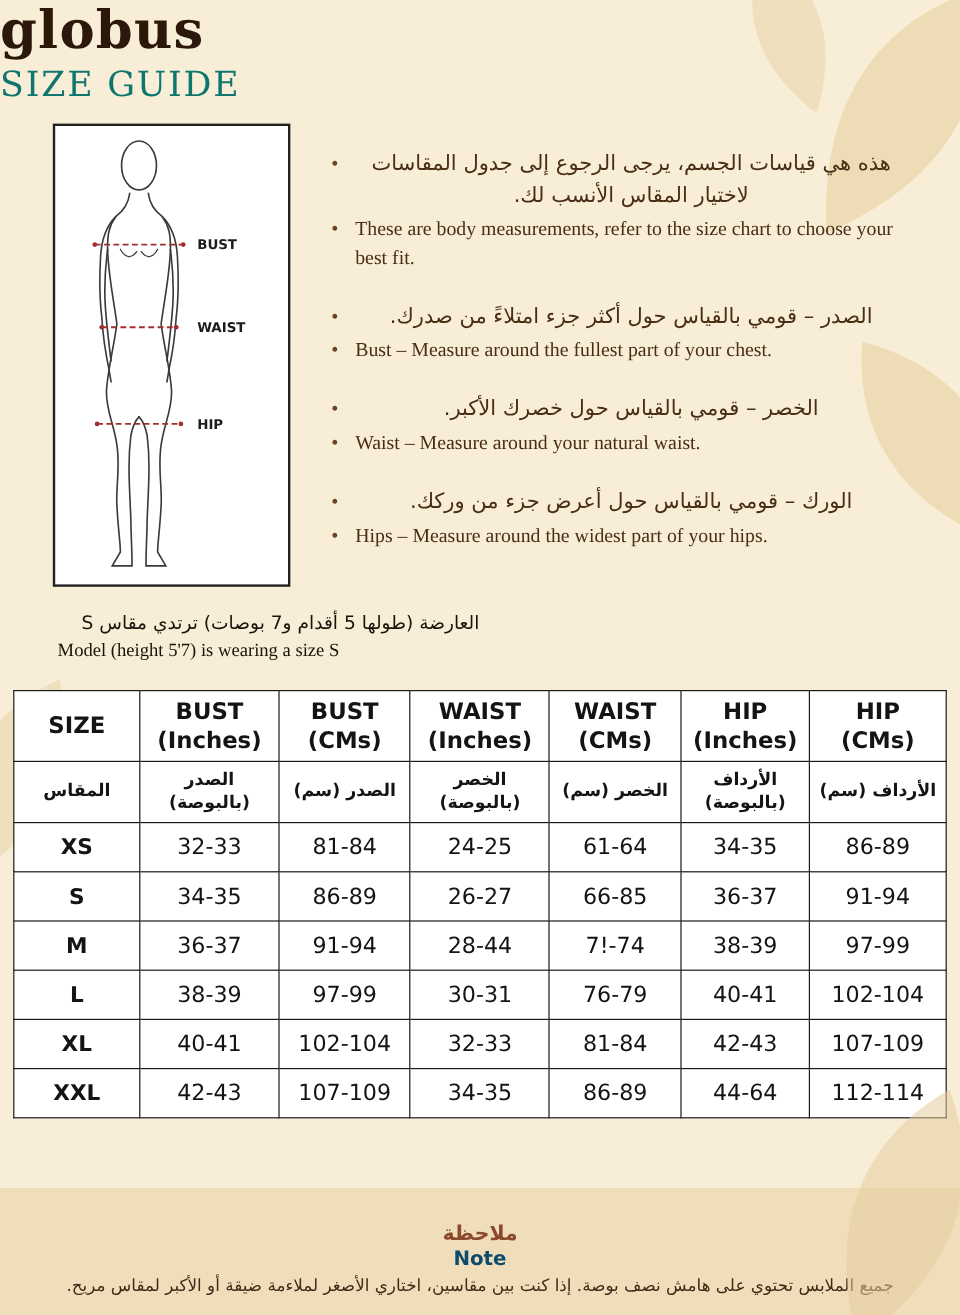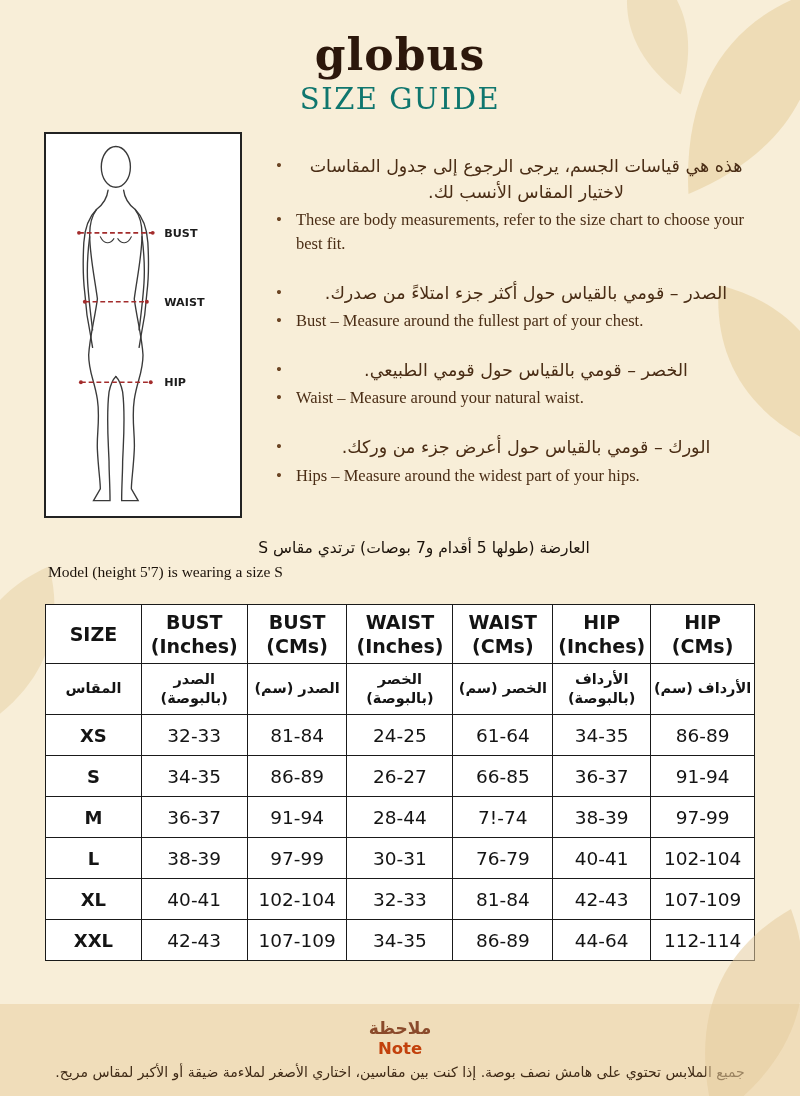--- a/index.html
+++ b/index.html
@@ -8,21 +8,21 @@
     background:#f8eed8;
     font-family:"Liberation Serif", serif;
     color:#462c18;
     position:relative;
     overflow:hidden;
   }
   .leaf{position:absolute;z-index:0;pointer-events:none;}
   .content{position:relative;z-index:1;}
 
   
-  .header{padding-top:32px;text-align:center;}
+  .header{padding-top:3px;text-align:left;}
   .logo{
     font-family:"DejaVu Serif", serif;
     font-weight:700;font-size:44px;line-height:1.05;
     color:#2c170b;letter-spacing:1px;
   }
   .guide-title{
     font-family:"DejaVu Serif", serif;
     font-weight:400;font-size:29px;letter-spacing:1.5px;
     color:#0f766e;margin-top:4px;
   }
@@ -38,45 +38,45 @@
 
   .bullets{flex:1;padding-top:22px;}
   .bullet-group{margin-bottom:25px;}
   .b-line{display:flex;align-items:flex-start;margin-bottom:3px;}
   .dot{width:20px;flex:none;color:#6b4423;font-size:17px;line-height:1.4;}
   .b-text-ar{flex:1;direction:rtl;text-align:center;font-size:17.5px;line-height:1.45;color:#4a2d15;font-family:"DejaVu Sans", sans-serif;}
   .b-text-en{flex:1;font-size:16.5px;line-height:1.45;color:#4a2d15;}
 
   
   .model-note{margin:18px 0 0 48px;font-size:15.5px;line-height:1.55;color:#1b120a;}
-  .model-ar{direction:rtl;text-align:center;font-family:"DejaVu Sans", sans-serif;}
+  .model-ar{direction:rtl;text-align:left;font-family:"DejaVu Sans", sans-serif;margin-left:20px;}
 
   
   table.size-table{
-    margin:20px auto 0;width:710px;border-collapse:collapse;
+    margin:20px auto 0;width:778px;border-collapse:collapse;
     background:#fff;text-align:center;color:#141414;
     font-family:"DejaVu Sans", sans-serif;
     padding-left:45px;
   }
   .size-table th,.size-table td{border:1.5px solid #1a1a1a;padding:0 2px;}
   .head-en th{font-size:19px;font-weight:700;height:58px;line-height:1.3;}
   .head-en th span{display:block;}
   .head-ar th{font-size:14.5px;font-weight:700;height:50px;line-height:1.35;direction:rtl;}
   .head-ar th span{display:block;}
   .data-row td{height:40px;font-size:18.5px;}
   .data-row td.size-cell{font-weight:700;font-size:18px;}
 
   
   .footer{
     position:absolute;left:0;bottom:0;width:800px;z-index:1;
     background:#f0ddba;box-sizing:border-box;
-    padding:14px 14px 16px;text-align:center;
+    padding:28px 14px 16px;text-align:center;
   }
   .note-title-ar{color:#8a4a2b;font-weight:700;font-size:17px;font-family:"DejaVu Sans", sans-serif;}
-  .note-title-en{color:#c2410c;font-weight:700;font-size:16.5px;margin-top:1px;font-family:"DejaVu Sans", sans-serif;}
+  .note-title-en{color:#0c4a6e;font-weight:700;font-size:16.5px;margin-top:1px;font-family:"DejaVu Sans", sans-serif;}
   .note-body-ar{direction:rtl;font-size:14px;color:#3f2a16;margin-top:6px;font-family:"DejaVu Sans", sans-serif;}
   .note-body-en{font-size:14.5px;color:#3f2a16;margin-top:3px;}
 </style>
 </head>
 <body>
 
 <div class="leaf" style="top:-28px;right:-26px;width:150px;transform:rotate(32deg);">
   <svg viewBox="0 0 100 160" width="150" height="240">
       <path d="M50,0 C88,45 92,100 50,160 C8,100 12,45 50,0 Z" fill="#eedcb6"></path>
     </svg>
@@ -169,21 +169,21 @@
         </div>
         <div class="b-line">
           <span class="dot">•</span>
           <div class="b-text-en">Bust – Measure around the fullest part of your chest.</div>
         </div>
       </div>
 
       <div class="bullet-group">
         <div class="b-line">
           <span class="dot">•</span>
-          <div class="b-text-ar">الخصر – قومي بالقياس حول قومي الطبيعي.</div>
+          <div class="b-text-ar">الخصر – قومي بالقياس حول خصرك الأكبر.</div>
         </div>
         <div class="b-line">
           <span class="dot">•</span>
           <div class="b-text-en">Waist – Measure around your natural waist.</div>
         </div>
       </div>
 
       <div class="bullet-group">
         <div class="b-line">
           <span class="dot">•</span>

